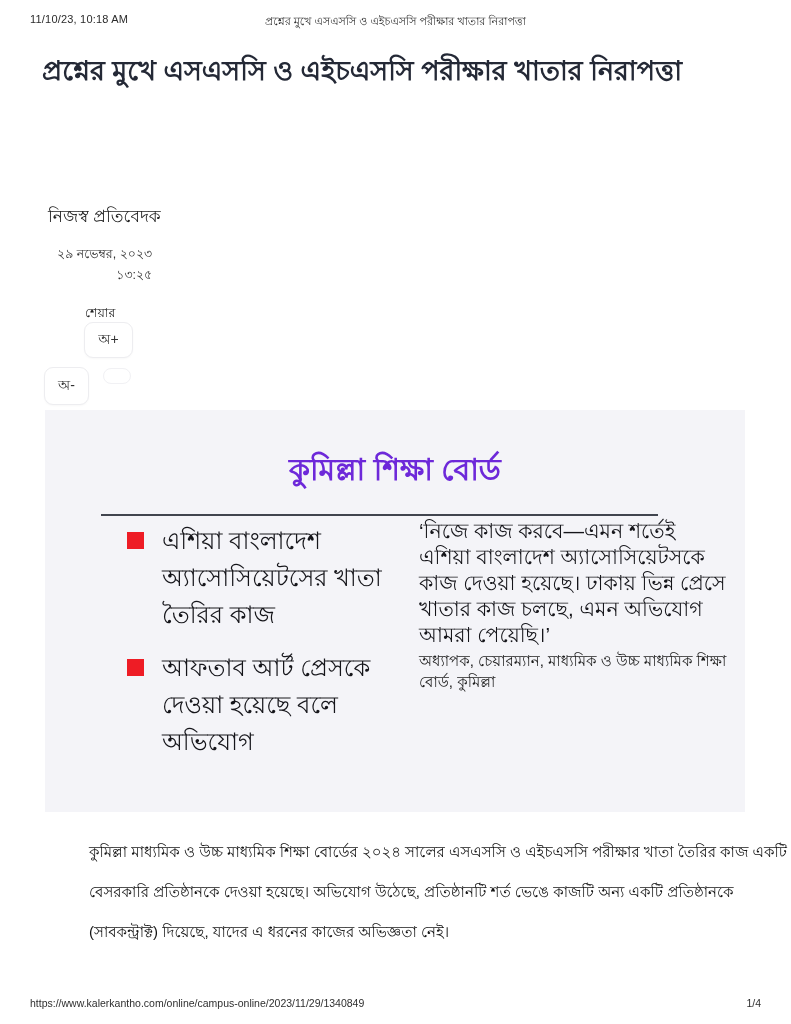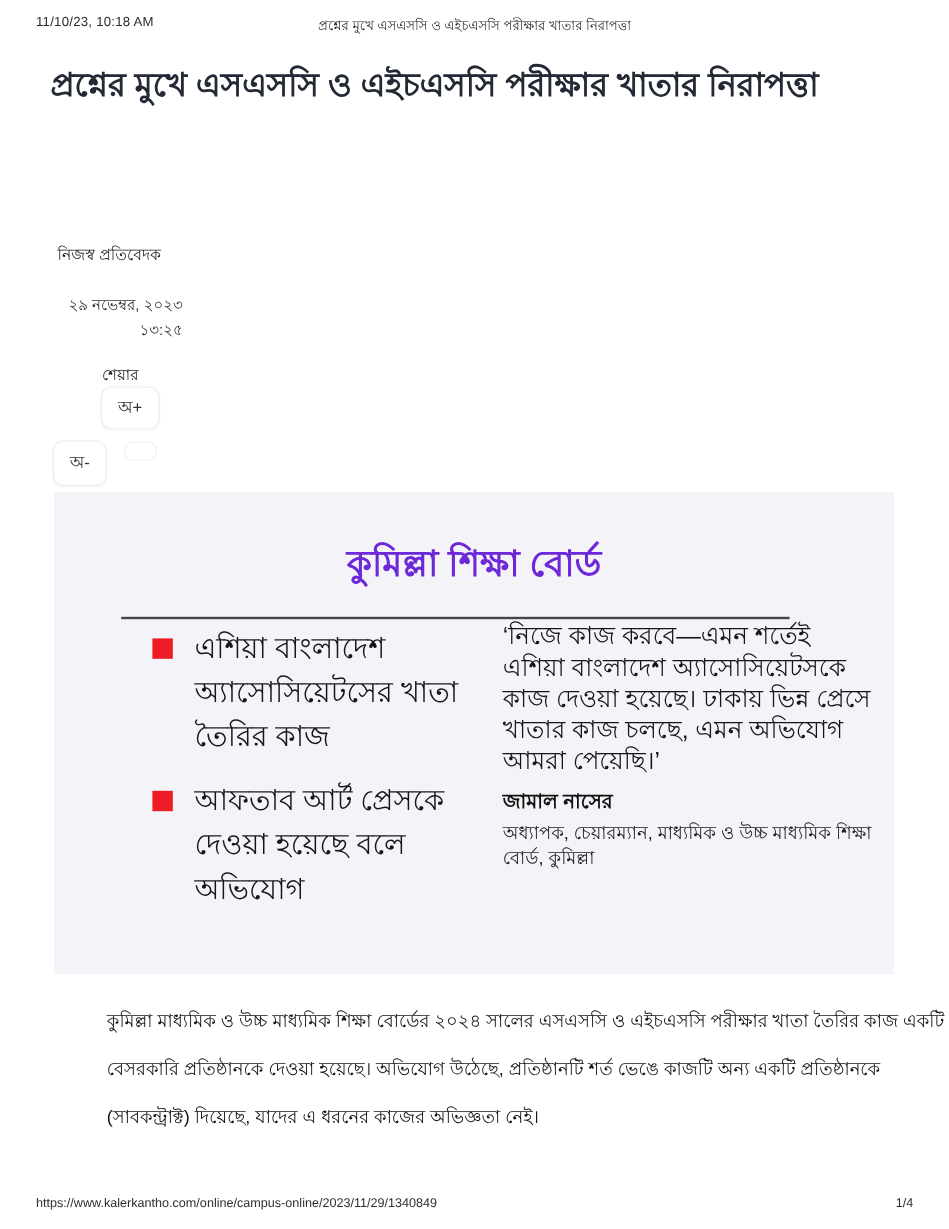--- a/index.html
+++ b/index.html
@@ -36,21 +36,21 @@
     font-size: 10.5px; color: #2f2f2f; text-align: center;
   }
 
   
   .headline {
     position: absolute; left: 42px; top: 52px; width: 712px;
     font-size: 27px; line-height: 1.42; font-weight: 600; color: #242936;
   }
   .byline {
     position: absolute; left: 48px; top: 203px;
-    font-size: 13px; color: #222;
+    font-size: 17px; color: #222;
   }
   .dateblock {
     position: absolute; left: 57px; top: 244px;
     display: inline-block; text-align: right;
     font-size: 12.5px; line-height: 21px; color: #333;
   }
   .share-label {
     position: absolute; left: 85px; top: 304px;
     font-size: 12.5px; color: #222;
   }
@@ -150,21 +150,20 @@
       <span class="bullet-text">এশিয়া বাংলাদেশ অ্যাসোসিয়েটসের খাতা তৈরির কাজ</span>
     </div>
     <div class="bullet-item">
       <span class="bullet-sq"></span>
       <span class="bullet-text">আফতাব আর্ট প্রেসকে দেওয়া হয়েছে বলে অভিযোগ</span>
     </div>
   </div>
 
   <div class="ib-right">
     <div class="ib-quote">‘নিজে কাজ করবে—এমন শর্তেই এশিয়া বাংলাদেশ অ্যাসোসিয়েটসকে কাজ দেওয়া হয়েছে। ঢাকায় ভিন্ন প্রেসে খাতার কাজ চলছে, এমন অভিযোগ আমরা পেয়েছি।’</div>
-    <div class="ib-quote-author">জামাল নাসের</div>
     <div class="ib-quote-designation">অধ্যাপক, চেয়ারম্যান, মাধ্যমিক ও উচ্চ মাধ্যমিক শিক্ষা বোর্ড, কুমিল্লা</div>
   </div>
 </div>
 
 <p class="body-par">কুমিল্লা মাধ্যমিক ও উচ্চ মাধ্যমিক শিক্ষা বোর্ডের ২০২৪ সালের এসএসসি ও এইচএসসি পরীক্ষার খাতা তৈরির কাজ একটি বেসরকারি প্রতিষ্ঠানকে দেওয়া হয়েছে। অভিযোগ উঠেছে, প্রতিষ্ঠানটি শর্ত ভেঙে কাজটি অন্য একটি প্রতিষ্ঠানকে (সাবকন্ট্রাক্ট) দিয়েছে, যাদের এ ধরনের কাজের অভিজ্ঞতা নেই।</p>
 
 <div class="print-footer">
   <span class="print-url">https://www.kalerkantho.com/online/campus-online/2023/11/29/1340849</span>
   <span class="print-page">1/4</span>
 </div>

